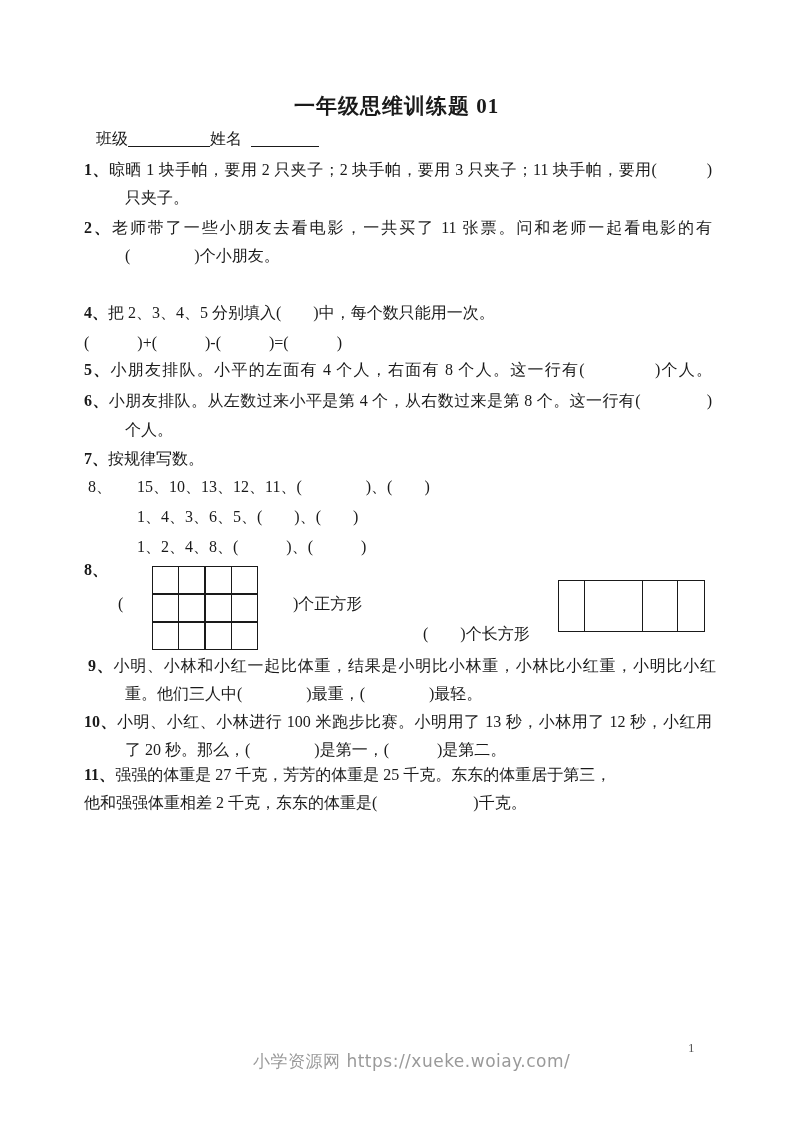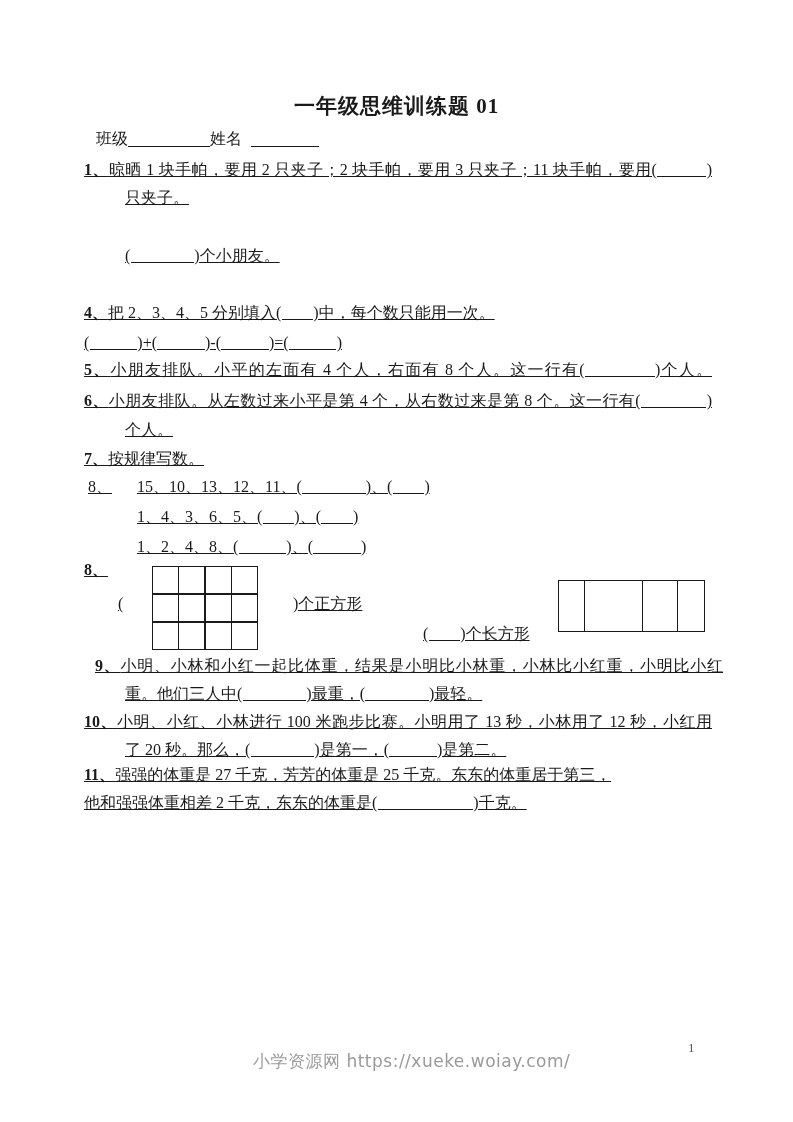--- a/index.html
+++ b/index.html
@@ -31,21 +31,20 @@
     display:inline-block;
     border-bottom:1.5px solid var(--text);
     height:17px;vertical-align:-3px;
   }
   .blank.class{width:82px;}
   .blank.name{width:68px;margin-left:9px;}
   .ln{
     position:absolute;
     font-size:16px;line-height:20px;
     white-space:pre;
-    text-decoration:underline;
   }
   .ln .qnum{font-weight:bold;}
   .fill{
     width:628px;
     white-space:normal;
     text-align:justify;
     text-align-last:justify;
   }
   .grid-fig{
     position:absolute;left:152px;top:566px;
@@ -81,20 +80,21 @@
 
 <div class="page">
 
   <div class="title">一年级思维训练题 01</div>
 
   <div class="classline"><span>班级</span><span class="blank class"></span><span>姓名</span><span class="blank name"></span></div>
 
   <div class="ln fill" style="left:84px;top:160px"><span class="qnum">1、</span><span>晾晒 1 块手帕，要用 2 只夹子；2 块手帕，要用 3 只夹子；11 块手帕，要用(　　　)</span></div>
   <div class="ln" style="left:125px;top:188px">只夹子。</div>
 
+  <div class="ln fill" style="left:84px;top:218px"><span class="qnum">2、</span><span>老师带了一些小朋友去看电影，一共买了 11 张票。问和老师一起看电影的有</span></div>
   <div class="ln" style="left:125px;top:246px">(　　　　)个小朋友。</div>
 
 
   <div class="ln" style="left:84px;top:303px"><span class="qnum">4、</span><span>把 2、3、4、5 分别填入(　　)中，每个数只能用一次。</span></div>
   <div class="ln" style="left:84px;top:333px">(　　　)+(　　　)-(　　　)=(　　　)</div>
 
   <div class="ln fill" style="left:84px;top:360px"><span class="qnum">5、</span><span>小朋友排队。小平的左面有 4 个人，右面有 8 个人。这一行有(　　　　)个人。</span></div>
 
   <div class="ln fill" style="left:84px;top:391px"><span class="qnum">6、</span><span>小朋友排队。从左数过来小平是第 4 个，从右数过来是第 8 个。这一行有(　　　　)</span></div>
   <div class="ln" style="left:125px;top:420px">个人。</div>
@@ -124,21 +124,21 @@
   <div class="ln" style="left:118px;top:594px">(</div>
   <div class="ln" style="left:293px;top:594px">)个正方形</div>
   <div class="ln" style="left:423px;top:624px">(　　)个长方形</div>
   <div class="part-fig">
       <div class="pseg" style="width: 18%;"></div>
       <div class="pseg" style="width: 40%;"></div>
       <div class="pseg" style="width: 24%;"></div>
       <div class="pseg" style="width: 18%;"></div>
     </div>
 
-  <div class="ln fill" style="left:95px;top:656px"><span class="qnum">9、</span><span>小明、小林和小红一起比体重，结果是小明比小林重，小林比小红重，小明比小红</span></div>
+  <div class="ln fill" style="left:88px;top:656px"><span class="qnum">9、</span><span>小明、小林和小红一起比体重，结果是小明比小林重，小林比小红重，小明比小红</span></div>
   <div class="ln" style="left:125px;top:684px">重。他们三人中(　　　　)最重，(　　　　)最轻。</div>
 
   <div class="ln fill" style="left:84px;top:712px"><span class="qnum">10、</span><span>小明、小红、小林进行 100 米跑步比赛。小明用了 13 秒，小林用了 12 秒，小红用</span></div>
   <div class="ln" style="left:125px;top:740px">了 20 秒。那么，(　　　　)是第一，(　　　)是第二。</div>
 
   <div class="ln" style="left:84px;top:765px"><span class="qnum">11、</span><span>强强的体重是 27 千克，芳芳的体重是 25 千克。东东的体重居于第三，</span></div>
   <div class="ln" style="left:84px;top:793px">他和强强体重相差 2 千克，东东的体重是(　　　　　　)千克。</div>
 
   <div class="pagenum">1</div>
   <div class="footer">小学资源网 https://xueke.woiay.com/</div>

